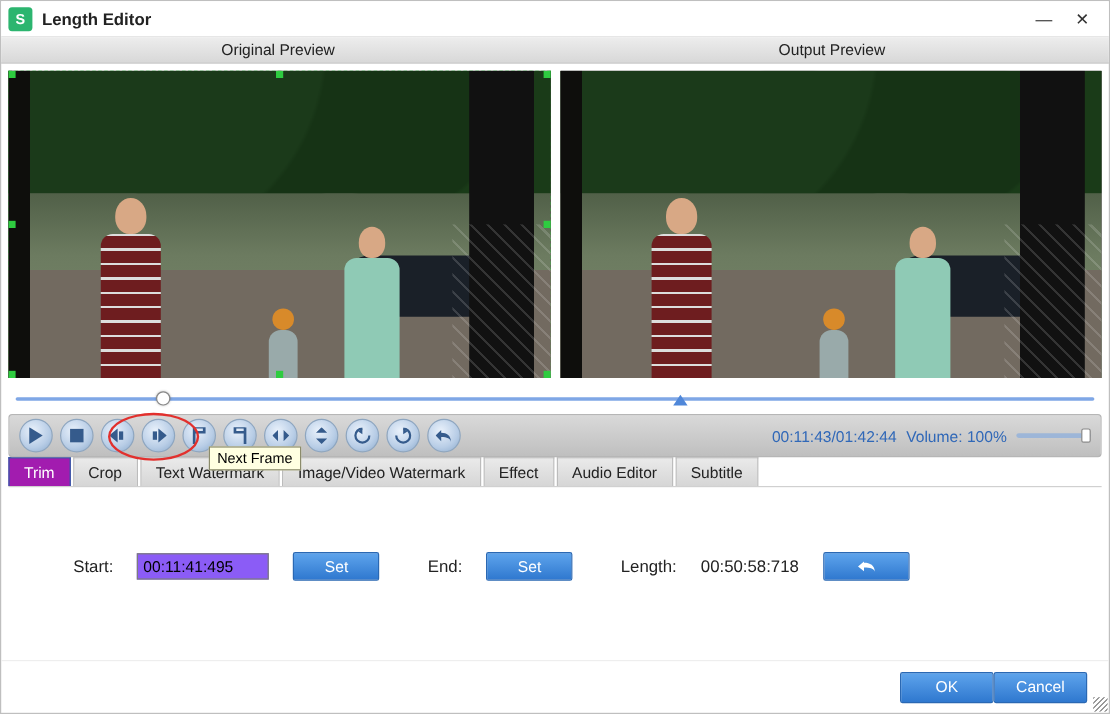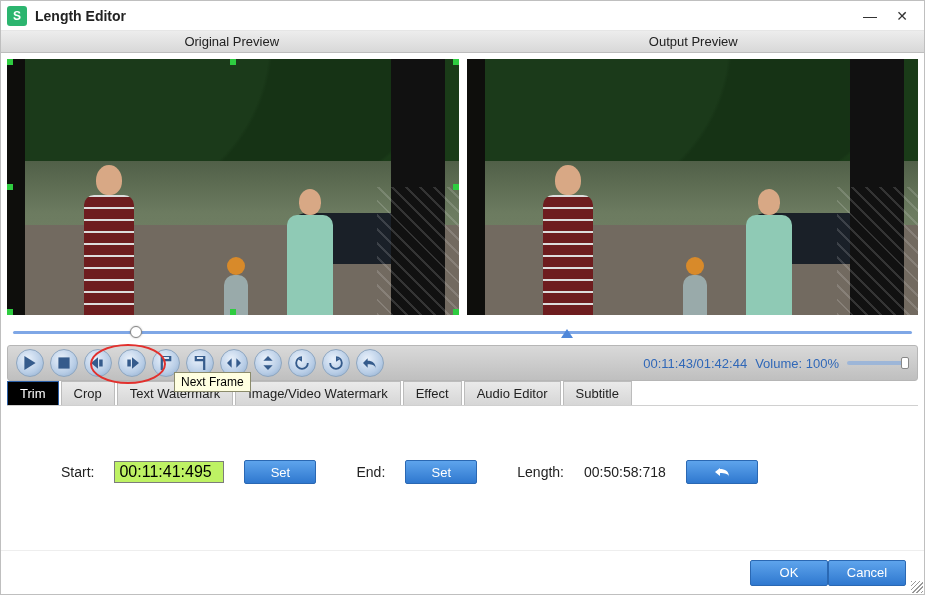--- a/index.html
+++ b/index.html
@@ -50,25 +50,25 @@
 .highlight-ellipse { position:absolute; left:82px; top:-2px; width:76px; height:40px; border:2px solid #e2302d; border-radius:50%; pointer-events:none;}
 .status-area { margin-left:auto; display:flex; align-items:center; gap:8px;}
 .status-text { color:#3068b8; font-size:13px; }
 .vol-slider { width:62px; height:4px; background:#9db6d8; position:relative; border-radius:2px;}
 .vol-thumb { position:absolute; top:-4px; width:8px; height:12px; background:#fff; border:1px solid #888; border-radius:2px;}
 
 .tooltip { position:absolute; left:166px; top:26px; background:#ffffe1; border:1px solid #8b8b6b; padding:2px 6px; font-size:12px; color:#000; z-index:10; white-space:nowrap;}
 
 .tab-row { display:flex; margin:0 6px; border-bottom:1px solid #d0d0d0;}
 .tab { padding:4px 12px; font-size:13px; background:linear-gradient(#eaeaea,#d6d6d6); border:1px solid #bcbcbc; border-bottom:none; margin-right:2px; cursor:pointer; color:#222;}
-.tab.active { background:#000000; color:#fff; border-color:#2b5fa7;}
+.tab.active { background:#a21caf; color:#fff; border-color:#2b5fa7;}
 
 .trim-panel { flex:1; padding: 54px 40px 0 60px; display:flex; gap:40px; align-items:flex-start; font-size:14px; color:#222;}
 .field-group { display:flex; align-items:center; gap:20px;}
-.tc-input { width:110px; height:22px; border:1px solid #7c7c7c; padding:0 4px; font-size:16px; background:#bef264;}
+.tc-input { width:110px; height:22px; border:1px solid #7c7c7c; padding:0 4px; font-size:13px; background:#8b5cf6;}
 .blue-btn { min-width:72px; height:24px; background:linear-gradient(#5ea4ec,#2f78cf); border:1px solid #2a68b3; color:#fff; font-size:13px; border-radius:2px; cursor:pointer; display:inline-flex; align-items:center; justify-content:center;}
 .blue-btn svg { width:16px; height:12px; fill:#fff;}
 
 .footer { height:44px; display:flex; align-items:center; justify-content:flex-end; padding:0 18px; border-top:1px solid #eee;}
 .footer .blue-btn { min-width:78px; height:26px;}
 .resize-grip { position:absolute; right:2px; bottom:2px; width:12px;height:12px; background: repeating-linear-gradient(135deg,#999 0 1px, transparent 1px 3px);}
 </style>
 </head>
 <body>
 

